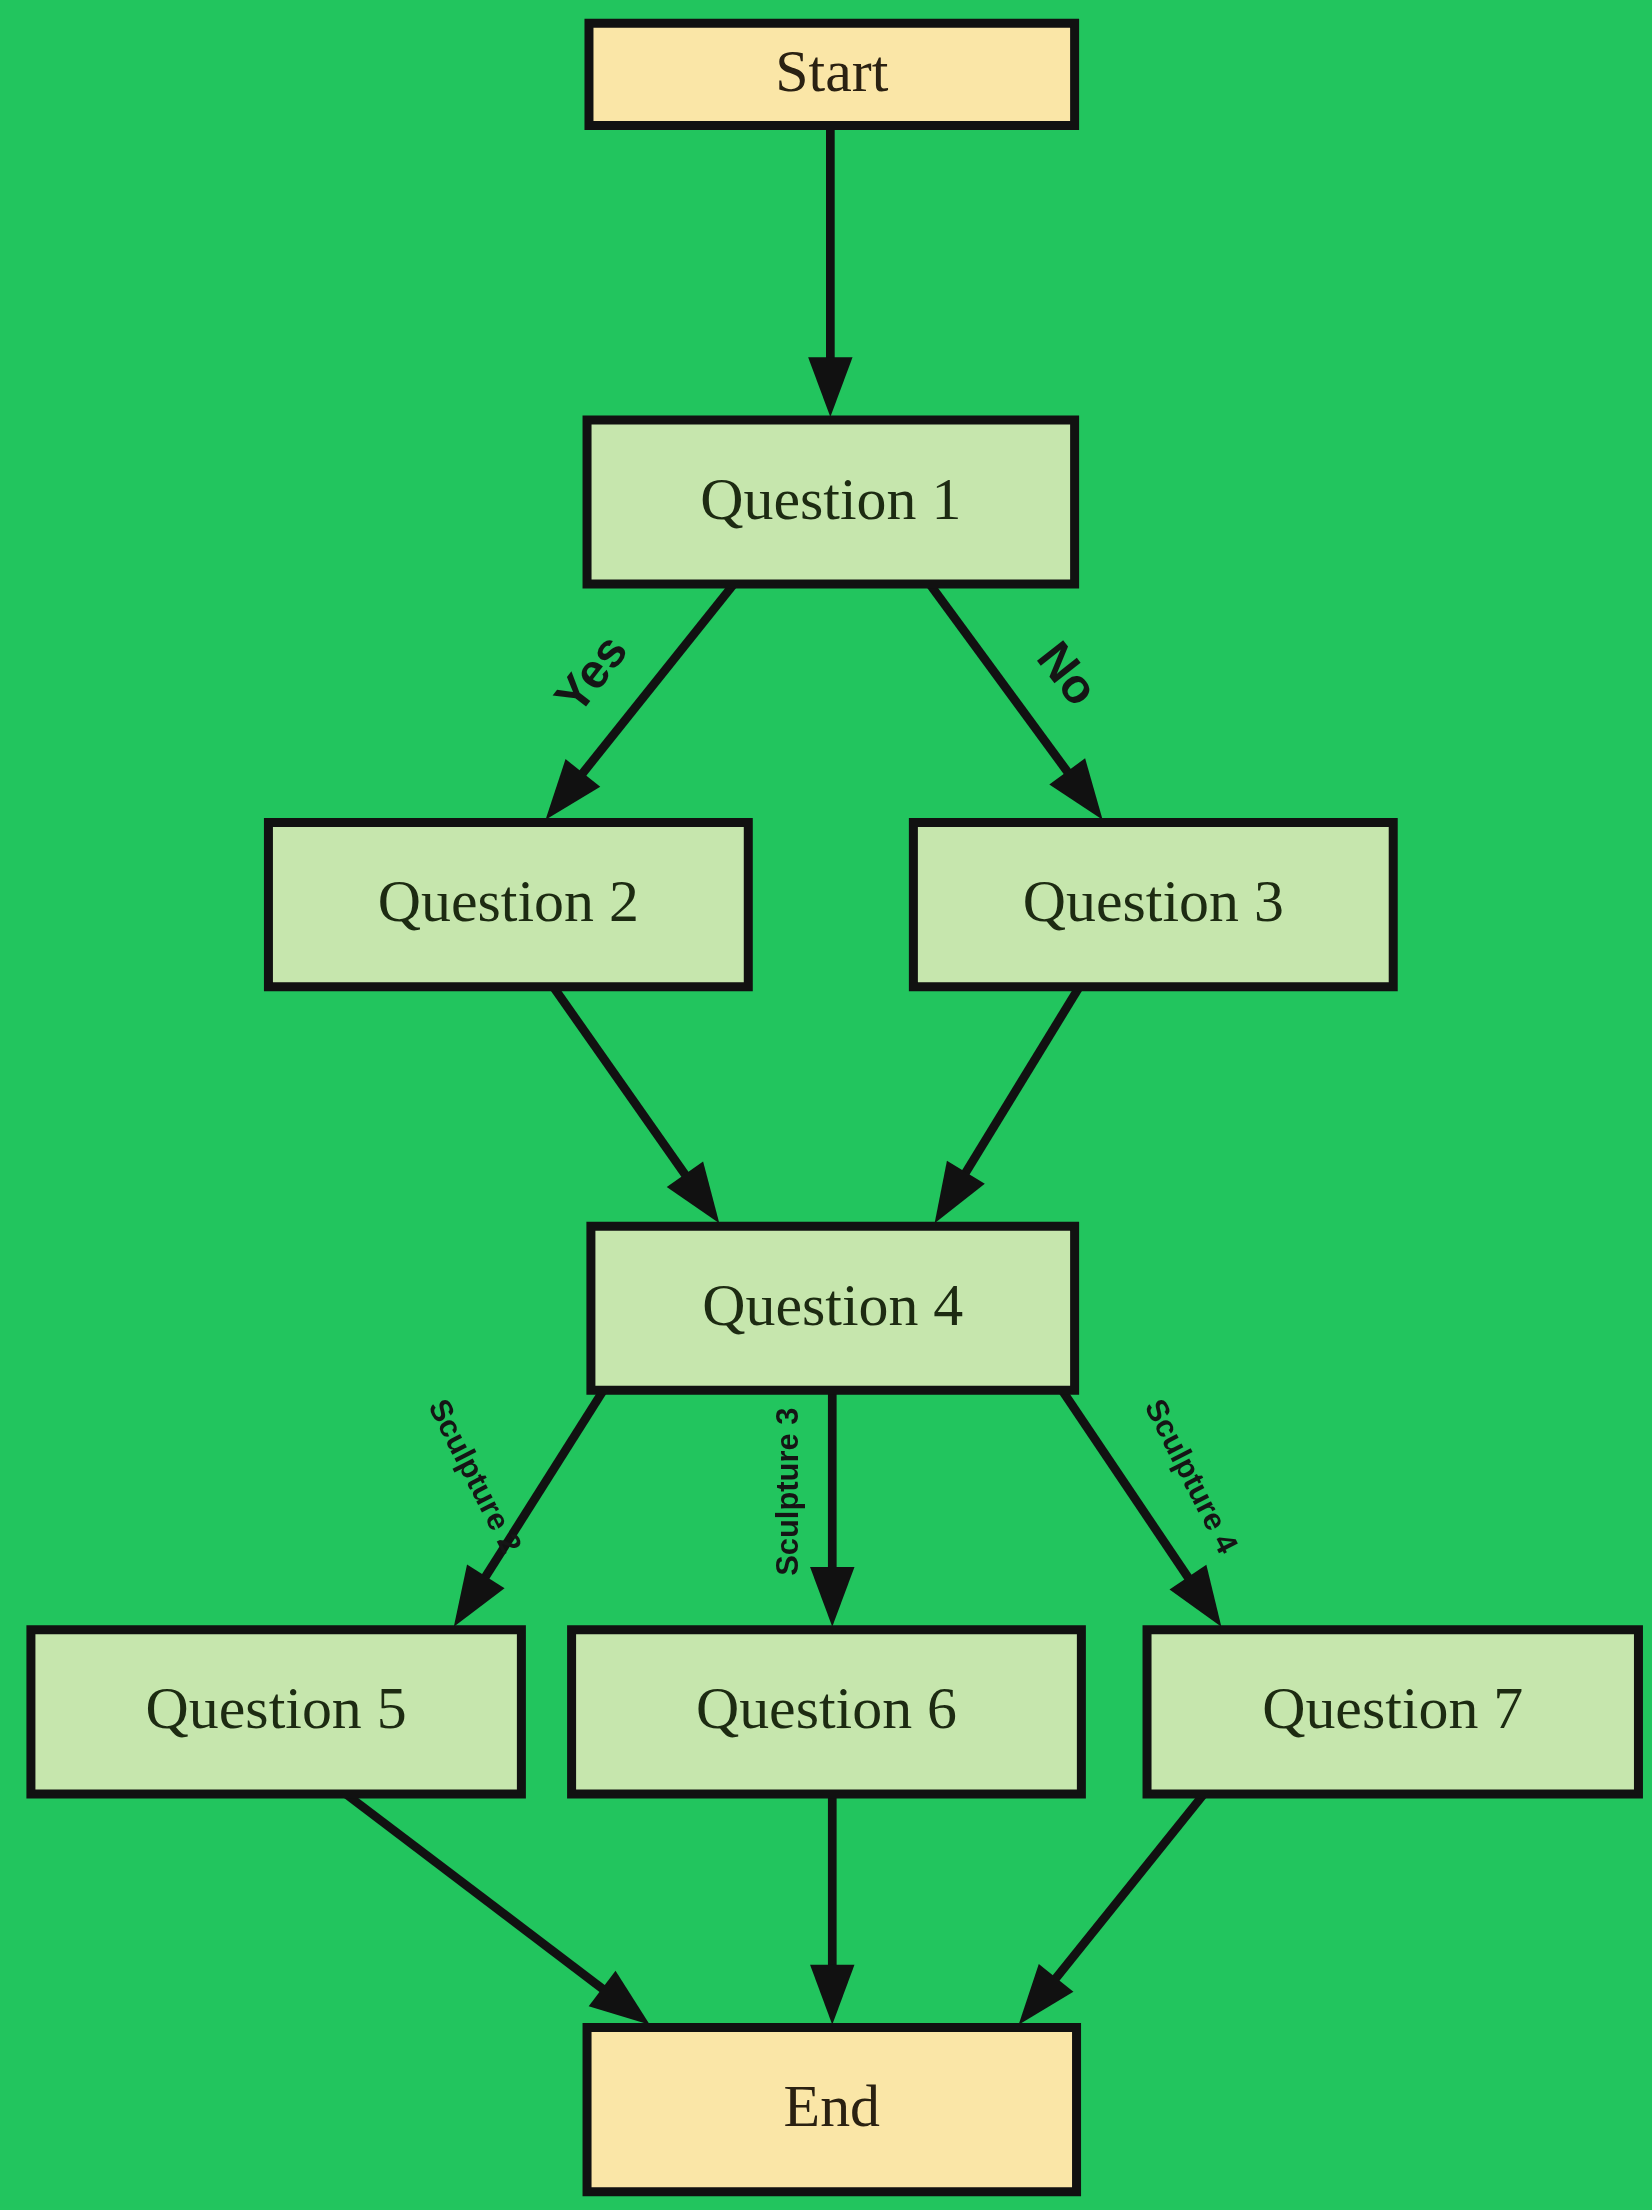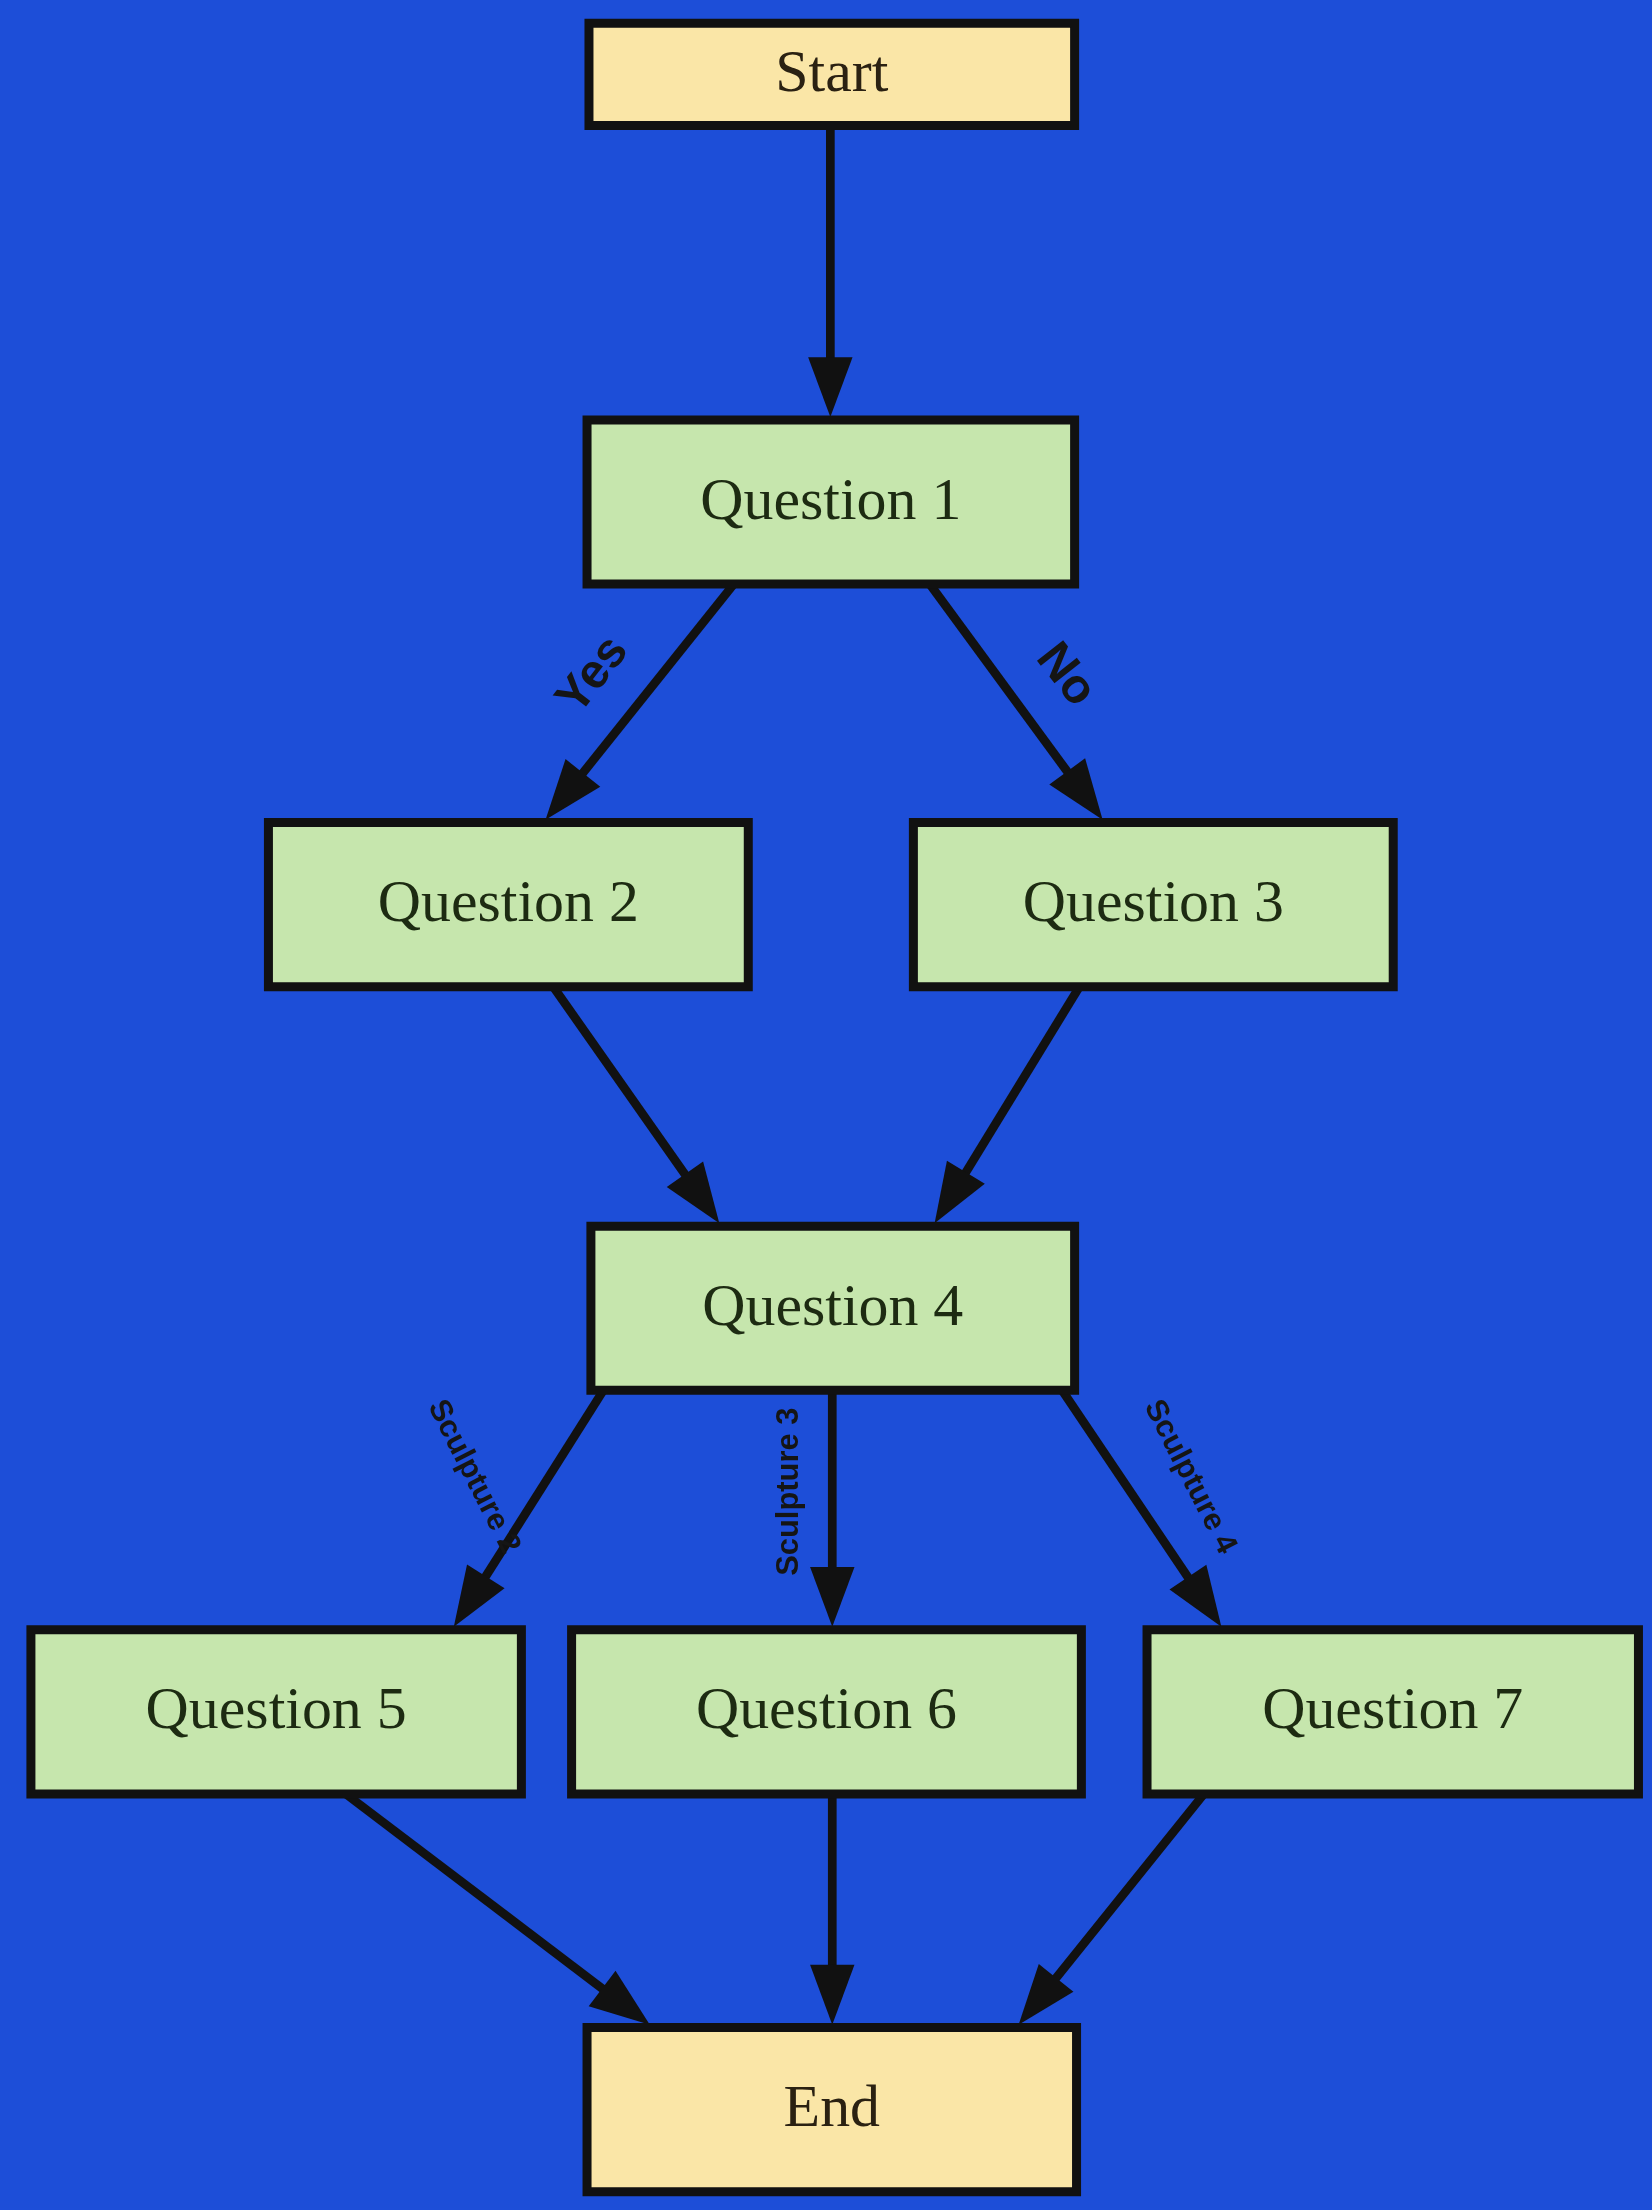--- a/index.html
+++ b/index.html
@@ -7,21 +7,21 @@
     padding: 0;
     background: #ffffff;
   }
   body {
     font-family: "Liberation Serif", serif;
   }
   #flowchart-root {
     position: relative;
     width: 1652px;
     height: 2210px;
-    background: #1d4ed8;
+    background: #22c55e;
     overflow: hidden;
   }
   #flow-svg {
     position: absolute;
     inset: 0;
     width: 1652px;
     height: 2210px;
     display: block;
   }
   .node-rect {

